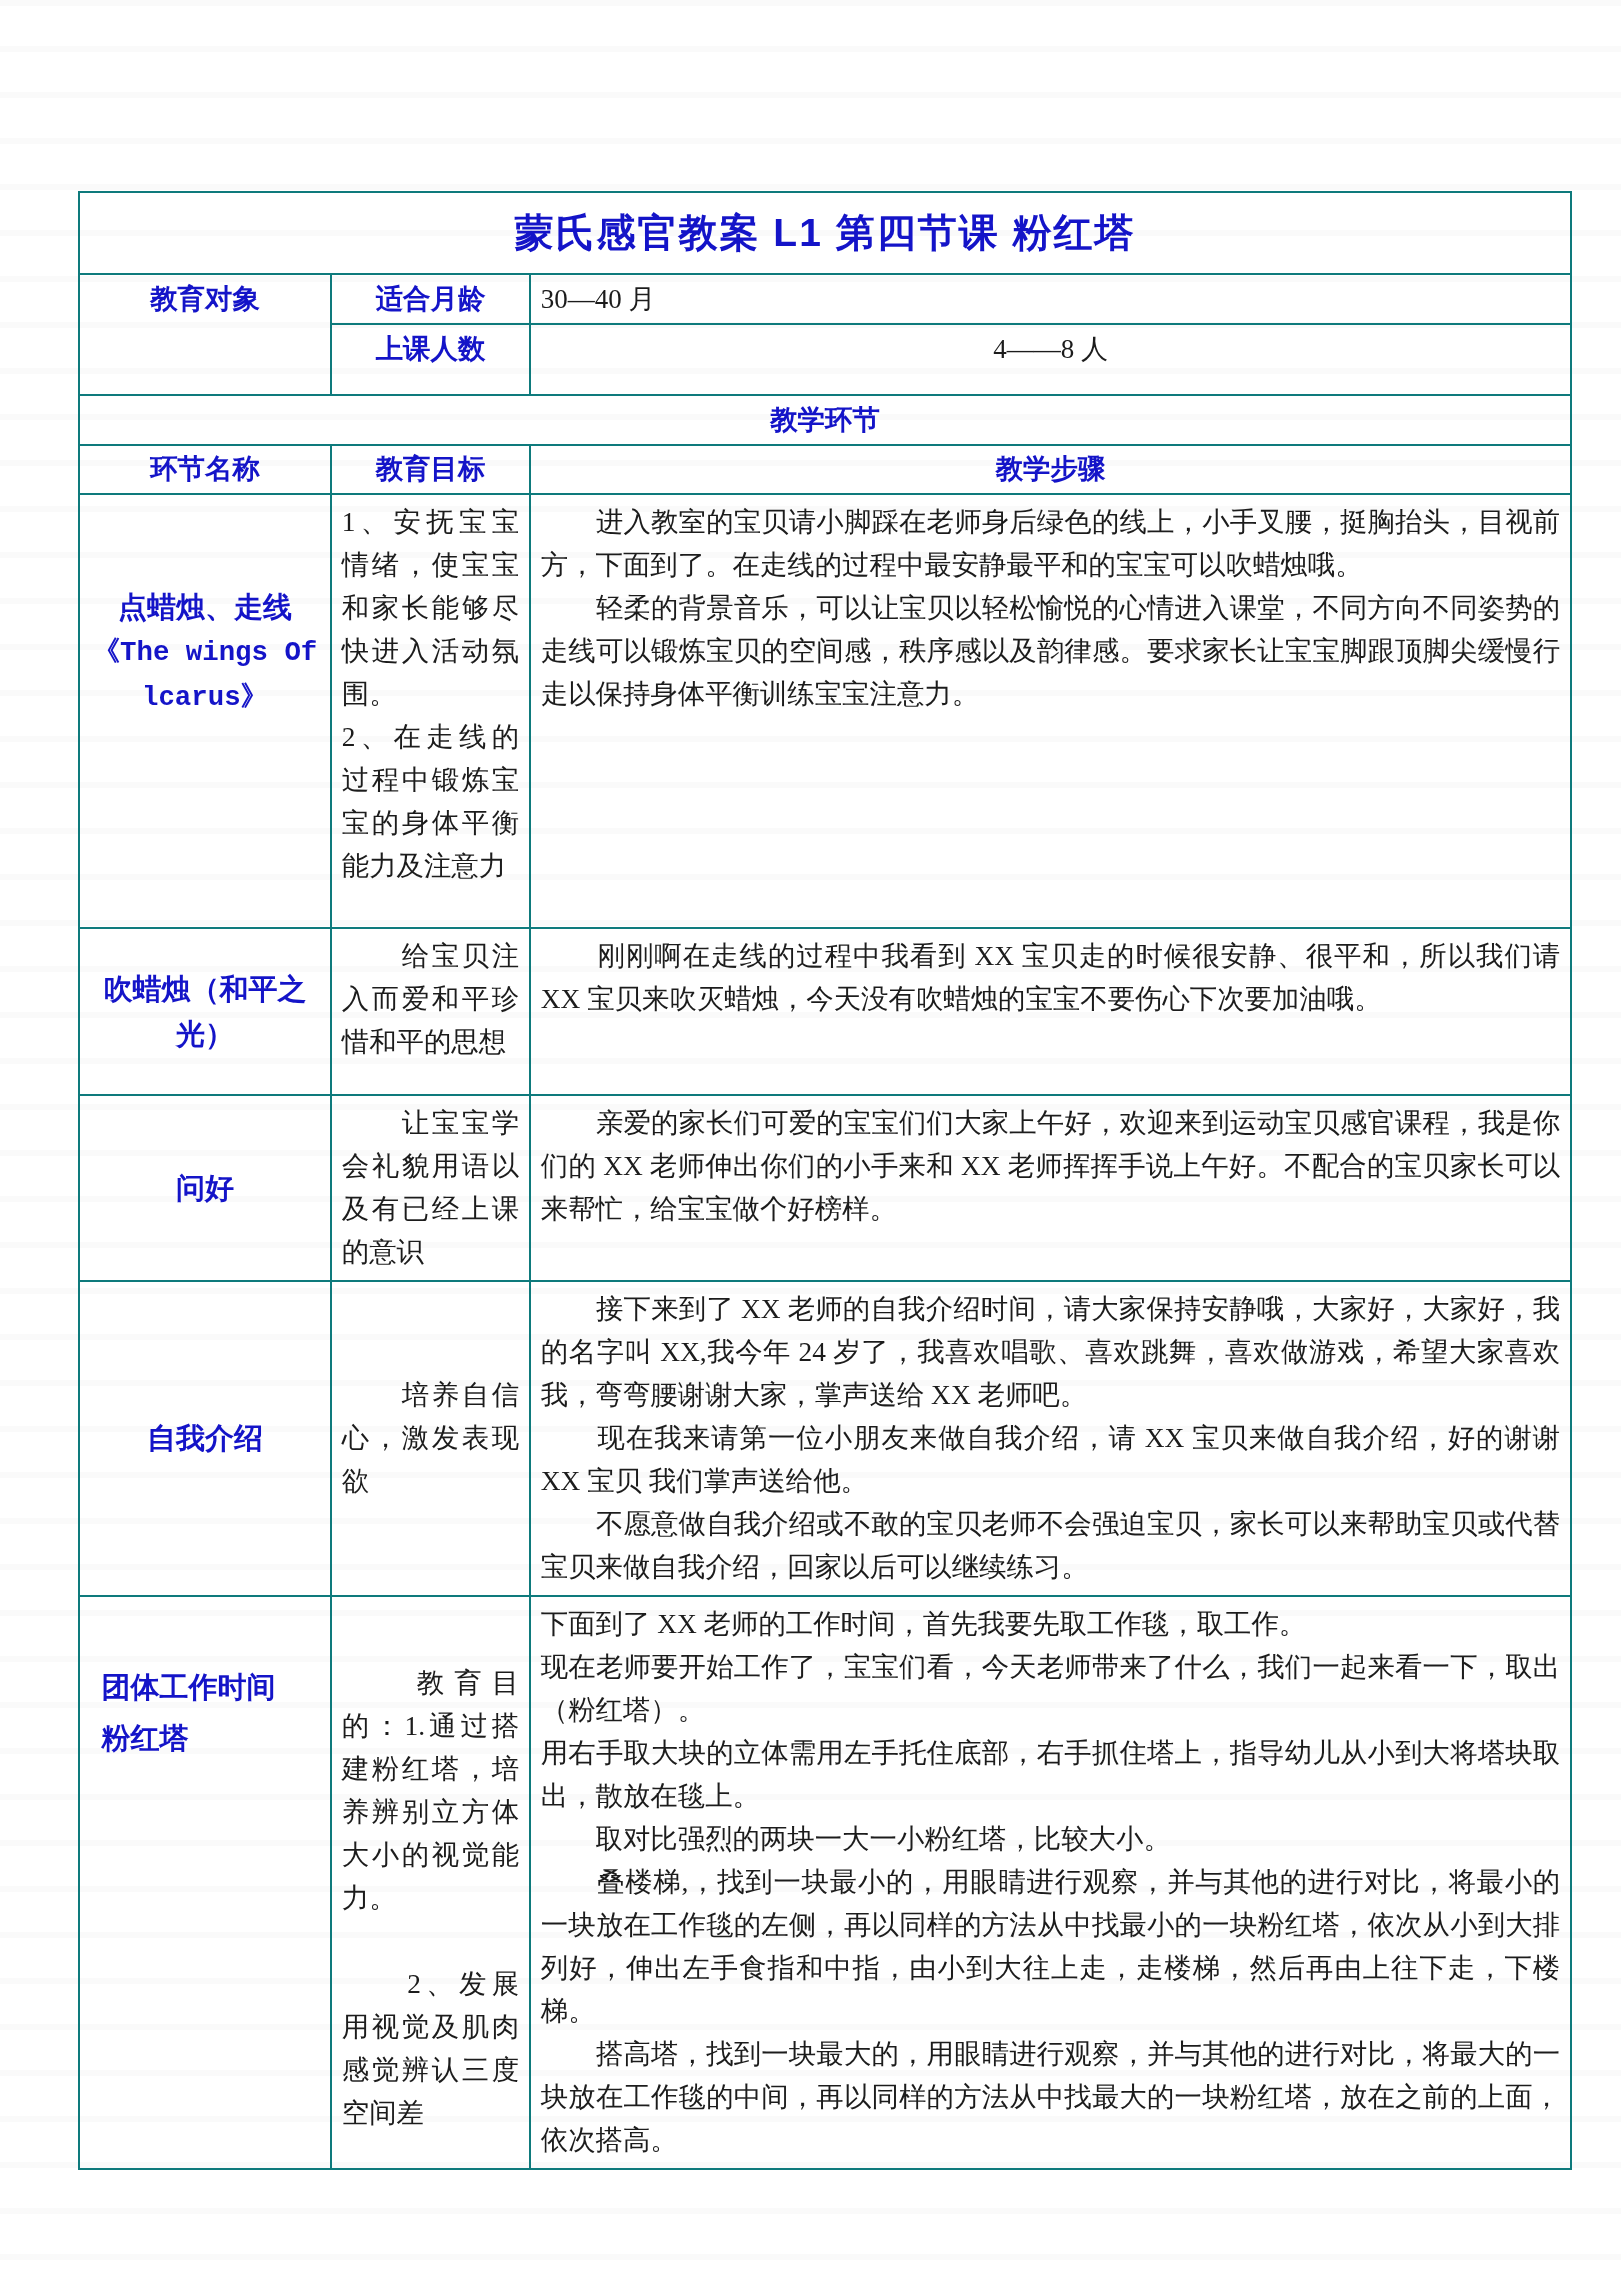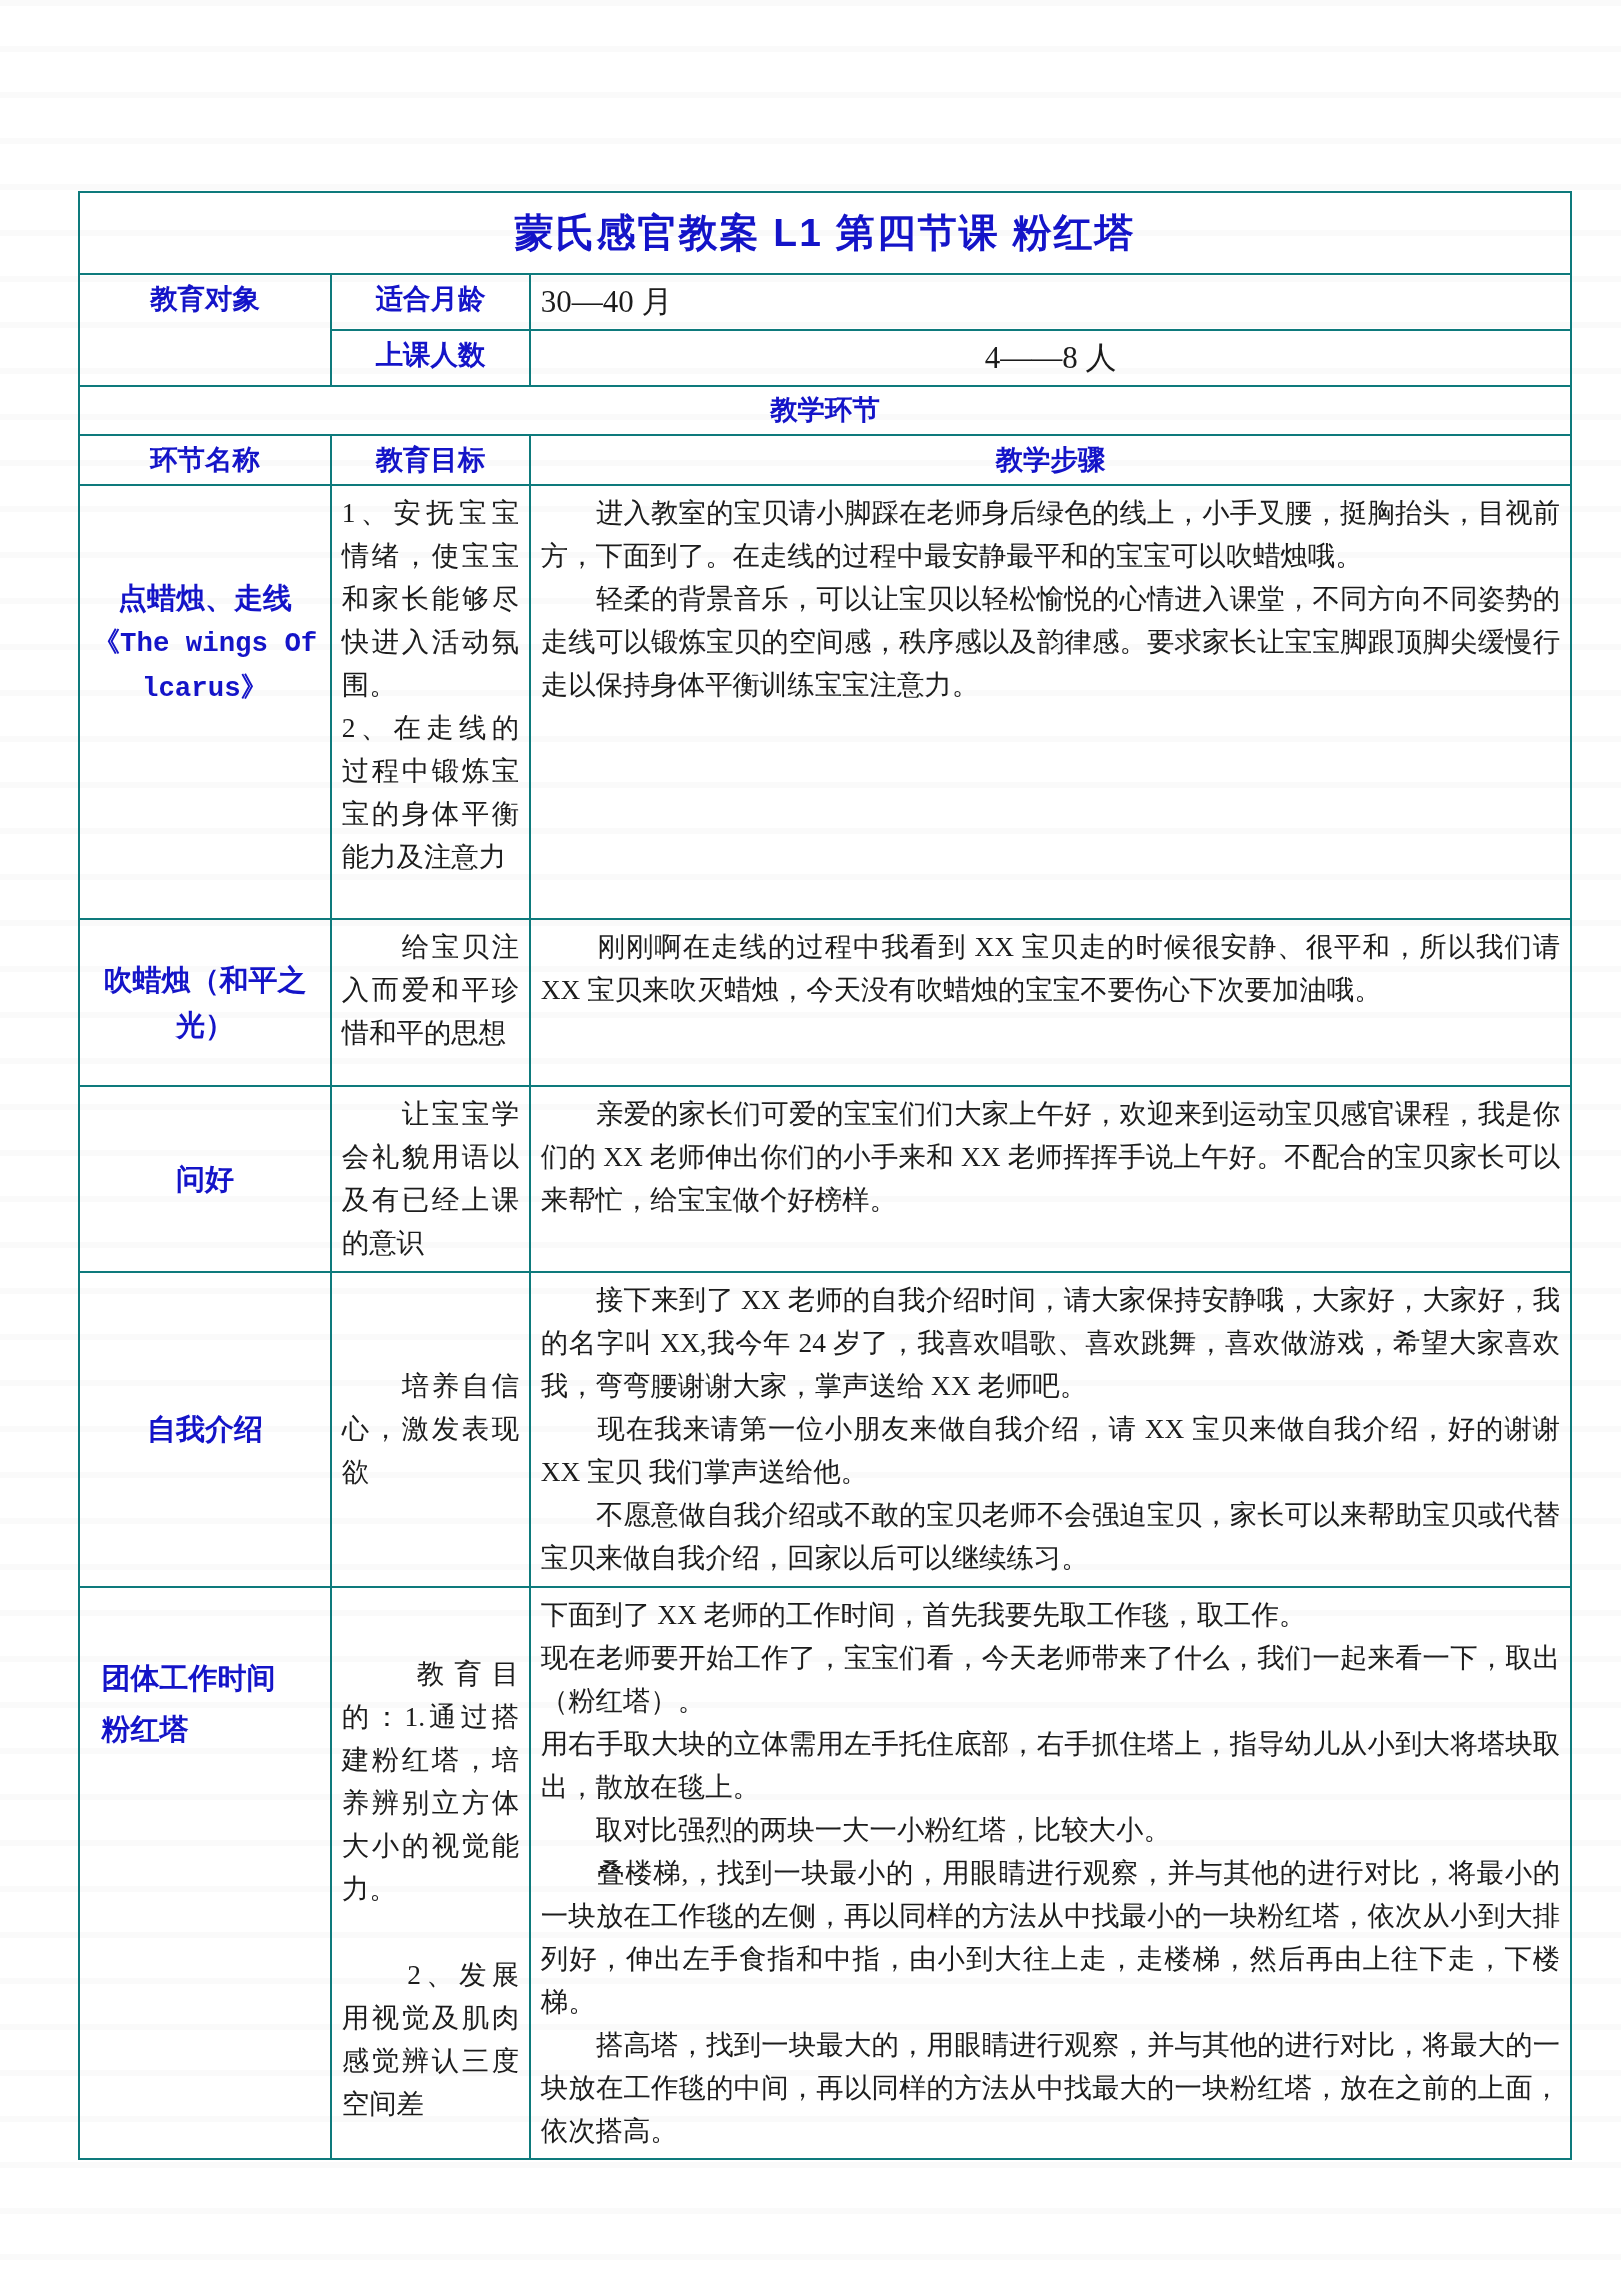--- a/index.html
+++ b/index.html
@@ -33,23 +33,23 @@
 
   .blue{color:#1414c8;}
   .hei{font-family:"Liberation Sans","DejaVu Sans",sans-serif;font-weight:bold;}
 
   
   tr.title-row td{height:82px;text-align:center;vertical-align:middle;}
   .doc-title{font-size:39px;letter-spacing:2px;}
 
   
   tr.meta-row-1 td{height:41px;}
-  tr.meta-row-2 td{height:53px;text-align:center;}
+  tr.meta-row-2 td{height:71px;text-align:center;}
   td.meta-label{text-align:center;vertical-align:middle;font-size:27.4px;}
-  td.meta-value{font-size:31px;vertical-align:middle;padding-left:15.7px;}
+  td.meta-value{font-size:27px;vertical-align:middle;padding-left:15.7px;}
 
   
   tr.section-row td{height:41px;text-align:center;vertical-align:middle;font-size:27.4px;}
   tr.colhead-row td{height:37px;text-align:center;vertical-align:middle;font-size:27.4px;}
 
   
   td.name-cell{
     text-align:center;font-size:29px;line-height:45px;
     padding-left:5.9px;padding-right:5.9px;
   }

